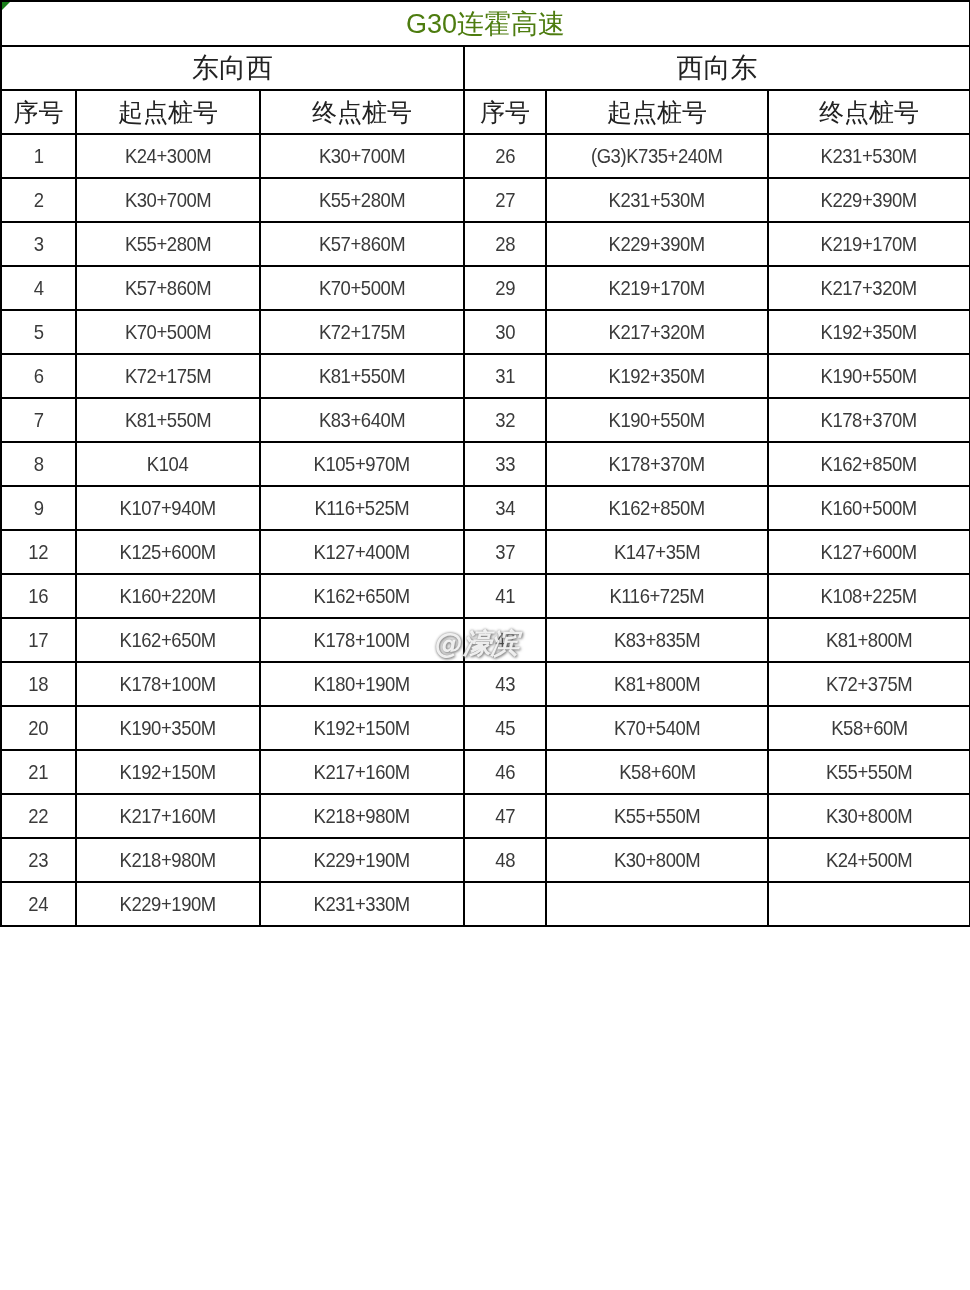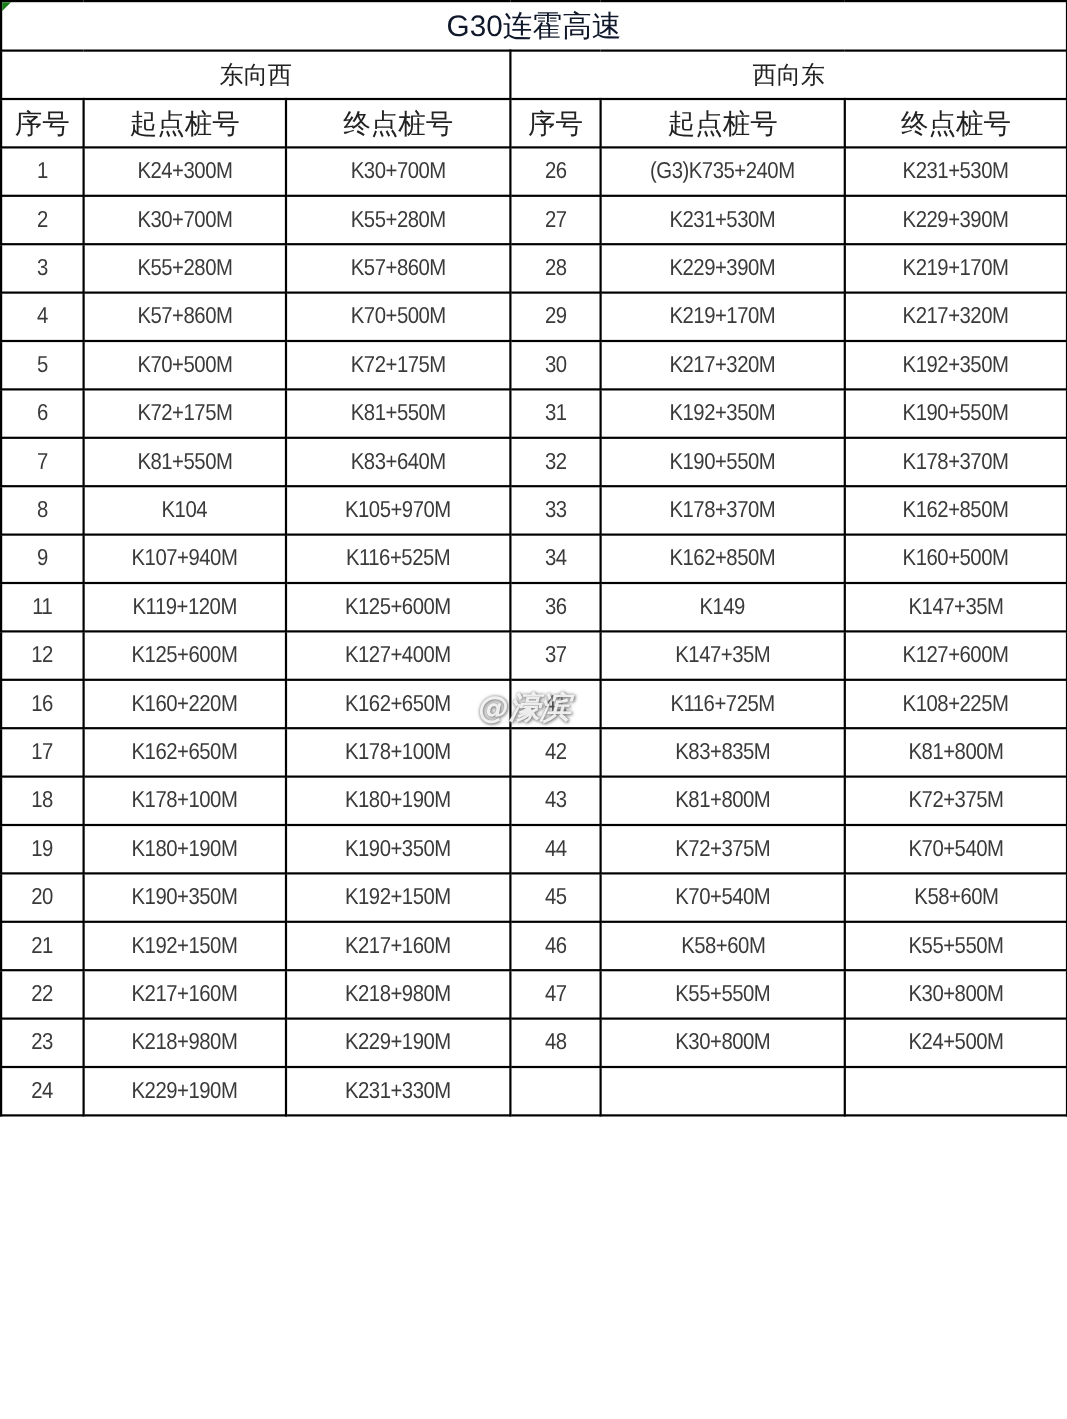--- a/index.html
+++ b/index.html
@@ -1,21 +1,21 @@
 <!DOCTYPE html>
 <html><head>
 <meta charset="utf-8">
 <style>
   html, body { margin: 0; padding: 0; background: #ffffff; }
   body { width: 970px; height: 1290px; overflow: hidden; position: relative; font-family: "DejaVu Sans", sans-serif; }
   .corner { position: absolute; left: 2px; top: 2px; width: 0; height: 0; border-top: 8px solid #1a7f1a; border-right: 8px solid transparent; z-index: 3; }
   table { border-collapse: collapse; table-layout: fixed; width: 969px; position: absolute; left: 0; top: 0; }
   td { border: 2px solid #000; text-align: center; vertical-align: middle; padding: 0; color: #333; overflow: hidden; white-space: nowrap; }
-  tr.title-row td { height: 43px; font-size: 27px; color: #0f172a; font-family: "Liberation Sans", sans-serif; }
-  tr.dir-row td { height: 42px; font-size: 22px; color: #222; }
+  tr.title-row td { height: 43px; font-size: 27px; color: #4d7c0f; font-family: "Liberation Sans", sans-serif; }
+  tr.dir-row td { height: 42px; font-size: 27px; color: #222; }
   tr.head-row td { height: 42px; font-size: 25px; color: #222; }
   tr.data-row td { height: 42px; font-size: 21px; font-family: "Liberation Sans", sans-serif; letter-spacing: -0.5px; color: #3a3a3a; transform-origin: center; }
   tr.data-row td span { display: inline-block; transform: scaleX(0.88); }
   .watermark { position: absolute; left: 435px; top: 625px; font-size: 28px; font-weight: bold; color: rgba(255,255,255,0.85); text-shadow: 0 0 3px #888, 1px 1px 3px #777; font-style: italic; pointer-events: none; z-index: 4; }
 </style>
 </head>
 <body>
 
 <div class="corner"></div>
 
@@ -110,28 +110,20 @@
       </tr>
       <tr class="data-row">
         <td><span>9</span></td>
         <td><span>K107+940M</span></td>
         <td><span>K116+525M</span></td>
         <td><span>34</span></td>
         <td><span>K162+850M</span></td>
         <td><span>K160+500M</span></td>
       </tr>
       <tr class="data-row">
-        <td><span>11</span></td>
-        <td><span>K119+120M</span></td>
-        <td><span>K125+600M</span></td>
-        <td><span>36</span></td>
-        <td><span>K149</span></td>
-        <td><span>K147+35M</span></td>
-      </tr>
-      <tr class="data-row">
         <td><span>12</span></td>
         <td><span>K125+600M</span></td>
         <td><span>K127+400M</span></td>
         <td><span>37</span></td>
         <td><span>K147+35M</span></td>
         <td><span>K127+600M</span></td>
       </tr>
       <tr class="data-row">
         <td><span>16</span></td>
         <td><span>K160+220M</span></td>
@@ -148,28 +140,20 @@
         <td><span>K83+835M</span></td>
         <td><span>K81+800M</span></td>
       </tr>
       <tr class="data-row">
         <td><span>18</span></td>
         <td><span>K178+100M</span></td>
         <td><span>K180+190M</span></td>
         <td><span>43</span></td>
         <td><span>K81+800M</span></td>
         <td><span>K72+375M</span></td>
-      </tr>
-      <tr class="data-row">
-        <td><span>19</span></td>
-        <td><span>K180+190M</span></td>
-        <td><span>K190+350M</span></td>
-        <td><span>44</span></td>
-        <td><span>K72+375M</span></td>
-        <td><span>K70+540M</span></td>
       </tr>
       <tr class="data-row">
         <td><span>20</span></td>
         <td><span>K190+350M</span></td>
         <td><span>K192+150M</span></td>
         <td><span>45</span></td>
         <td><span>K70+540M</span></td>
         <td><span>K58+60M</span></td>
       </tr>
       <tr class="data-row">

